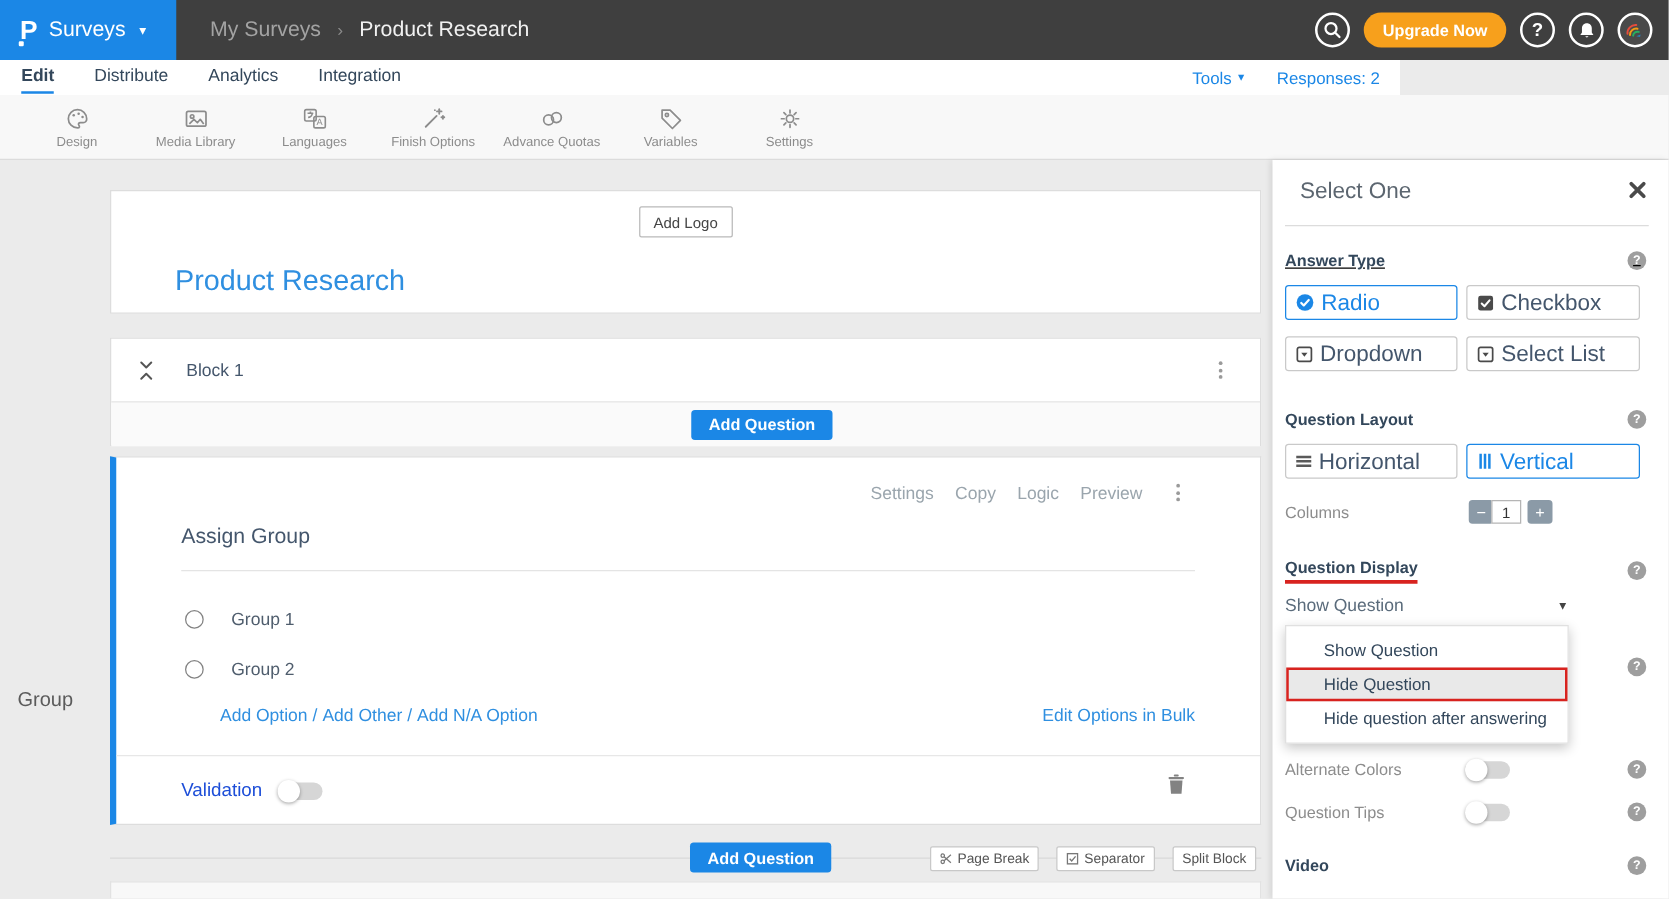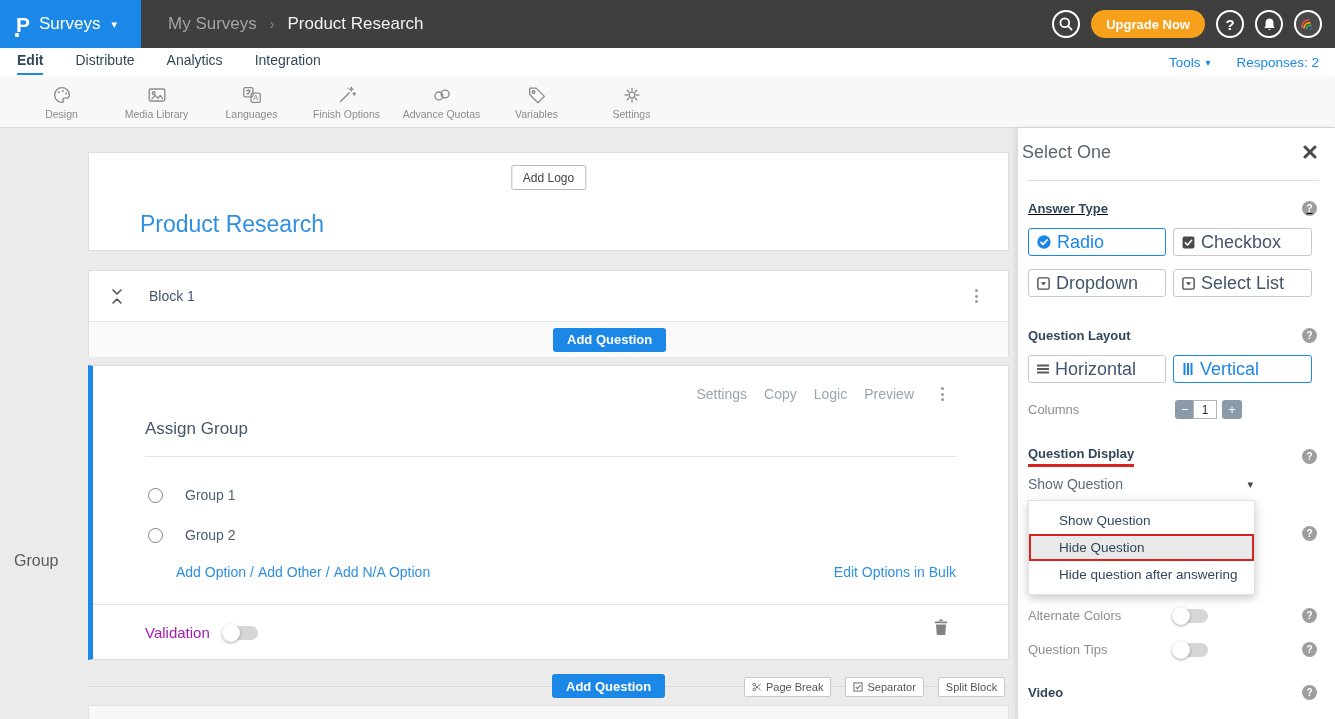--- a/index.html
+++ b/index.html
@@ -21,21 +21,21 @@
   .breadcrumb .current { color:#f1f1f1; }
   .topbar-right { position:absolute; right:13px; top:10px; display:flex; align-items:center; gap:11px; }
   .circ { width:28px; height:28px; border:2px solid #fff; border-radius:50%; display:flex;
           align-items:center; justify-content:center; color:#fff; font-weight:700; font-size:15px; cursor:pointer; }
   .upgrade { height:28px; border-radius:14px; background:#f7a01c; color:#fff; font-weight:700;
              font-size:13px; display:flex; align-items:center; padding:0 15px; cursor:pointer; }
   .avatar { width:28px; height:28px; border:2px solid #fff; border-radius:50%; background:#4a4a4a;
             display:flex; align-items:center; justify-content:center; overflow:hidden; cursor:pointer; }
 
   
-  .tabbar { position:absolute; left:0; top:48px; width:1335px; height:28px; background:#fff; }
+  .tabbar { position:absolute; left:0; top:48px; width:1120px; height:28px; background:#fff; }
   .tabs { position:absolute; left:17px; top:0; display:flex; gap:32px; }
   .tab { font-size:14px; color:#33475b; padding:4px 0 5px 0; cursor:pointer; }
   .tab.active { font-weight:700; border-bottom:2px solid #1b87e6; }
   .tabbar-right { position:absolute; right:16px; top:0; height:28px; display:flex; align-items:center; gap:26px; }
   .tools { color:#1b87e6; font-size:13.5px; cursor:pointer; display:flex; gap:5px; align-items:center; }
   .tools .caret { font-size:10px; }
   .responses { color:#1b87e6; font-size:13.5px; cursor:pointer; }
 
   
   .toolbar { position:absolute; left:0; top:76px; width:1335px; height:52px; background:#f8f8f8; border-bottom:1px solid #dcdcdc; }
@@ -81,38 +81,38 @@
   .q-divider { position:absolute; left:52px; right:52px; top:90px; height:1px; background:#e4e4e4; }
   .opt-row { position:absolute; left:55px; display:flex; align-items:center; gap:22px; cursor:pointer; }
   .radio-circ { width:15px; height:15px; border:1.5px solid #828282; border-radius:50%; background:#fff; }
   .opt-label { font-size:14px; color:#4f5d6d; }
   .opt-links { position:absolute; left:83px; top:198px; font-size:14px; color:#2f8fe0; display:flex; gap:4px; }
   .opt-links span { cursor:pointer; }
   .opt-links .sl { color:#2f8fe0; cursor:default; }
   .bulk-link { position:absolute; right:52px; top:198px; font-size:14px; color:#2f8fe0; cursor:pointer; }
   .q-divider2 { position:absolute; left:0; right:0; top:238px; height:1px; background:#e7e7e7; }
   .validation-row { position:absolute; left:52px; top:258px; display:flex; align-items:center; gap:12px; }
-  .validation-row .vlabel { font-size:15px; color:#a21caf; }
+  .validation-row .vlabel { font-size:15px; color:#1d4ed8; }
   .toggle { width:36px; height:14px; background:#d6d6d6; border-radius:7px; position:relative; cursor:pointer; }
   .toggle .knob { position:absolute; left:0; top:-2px; width:18px; height:18px; background:#fff; border-radius:50%;
                   box-shadow:0 1px 3px rgba(0,0,0,.35); }
   .trash { position:absolute; right:60px; top:253px; cursor:pointer; }
 
   .footer-line { position:absolute; left:88px; top:558px; width:921px; height:1px; background:#d9d9d9; }
   .footer-addq { position:absolute; left:552px; top:546px; z-index:2; }
   .footer-btns { position:absolute; left:744px; top:549px; display:flex; gap:14px; z-index:2; }
   .mini-btn { height:20px; background:#fff; border:1px solid #c8c8c8; border-radius:2px; font-size:11px; color:#555;
               display:flex; align-items:center; gap:4px; padding:0 7px; cursor:pointer; white-space:nowrap; }
   .next-card { position:absolute; left:88px; top:577px; width:921px; height:14px; background:#f8f8f8;
                border:1px solid #e2e2e2; border-bottom:none; }
 
   
   .panel { position:absolute; left:1018px; top:128px; width:317px; height:591px; background:#fff;
            box-shadow:-2px 0 5px rgba(0,0,0,.10); }
-  .panel-title { position:absolute; left:4px; top:14px; font-size:18px; color:#5c6670; }
+  .panel-title { position:absolute; left:22px; top:14px; font-size:18px; color:#5c6670; }
   .panel-close { position:absolute; right:18px; top:17px; cursor:pointer; }
   .panel-divider { position:absolute; left:10px; right:16px; top:52px; height:1px; background:#dcdcdc; }
   .prow { position:absolute; left:10px; right:18px; display:flex; align-items:center; justify-content:space-between; }
   .plabel-b { font-size:13px; font-weight:700; color:#33475b; }
   .plabel-g { font-size:13px; color:#8d8d8d; }
   .help { width:15px; height:15px; border-radius:50%; background:#9e9e9e; color:#fff; font-size:10px; font-weight:700;
           display:flex; align-items:center; justify-content:center; cursor:pointer; flex:none; }
   .btn-grid { position:absolute; left:10px; display:grid; grid-template-columns:138px 139px; gap:13px 7px; }
   .pbtn { height:28px; border:1px solid #c9c9c9; border-radius:3px; background:#fff; display:flex; align-items:center;
           gap:5px; padding-left:7px; font-size:18px; color:#44566c; cursor:pointer; }

